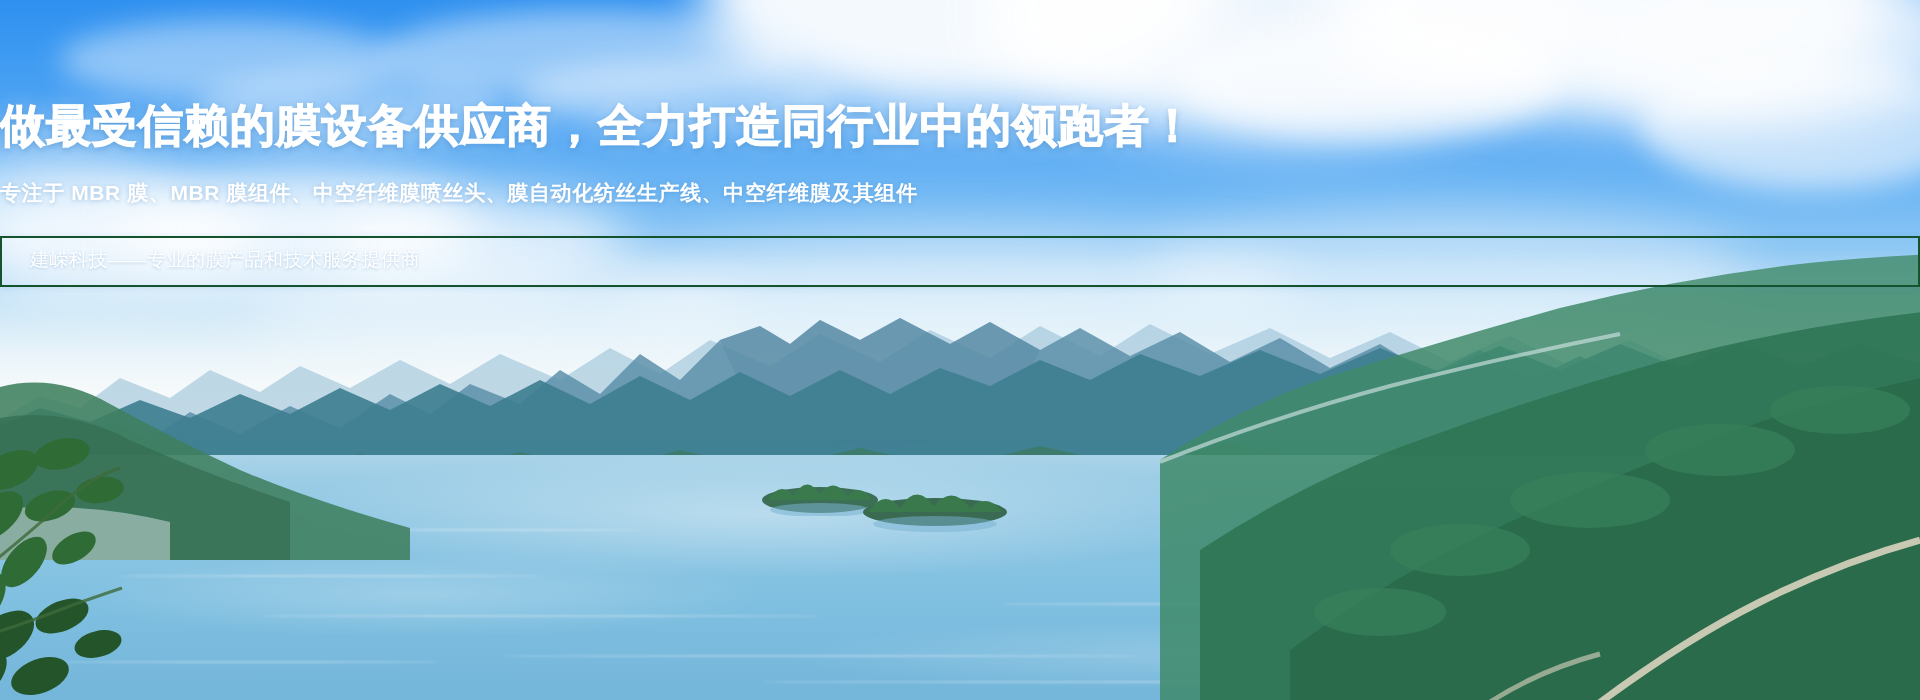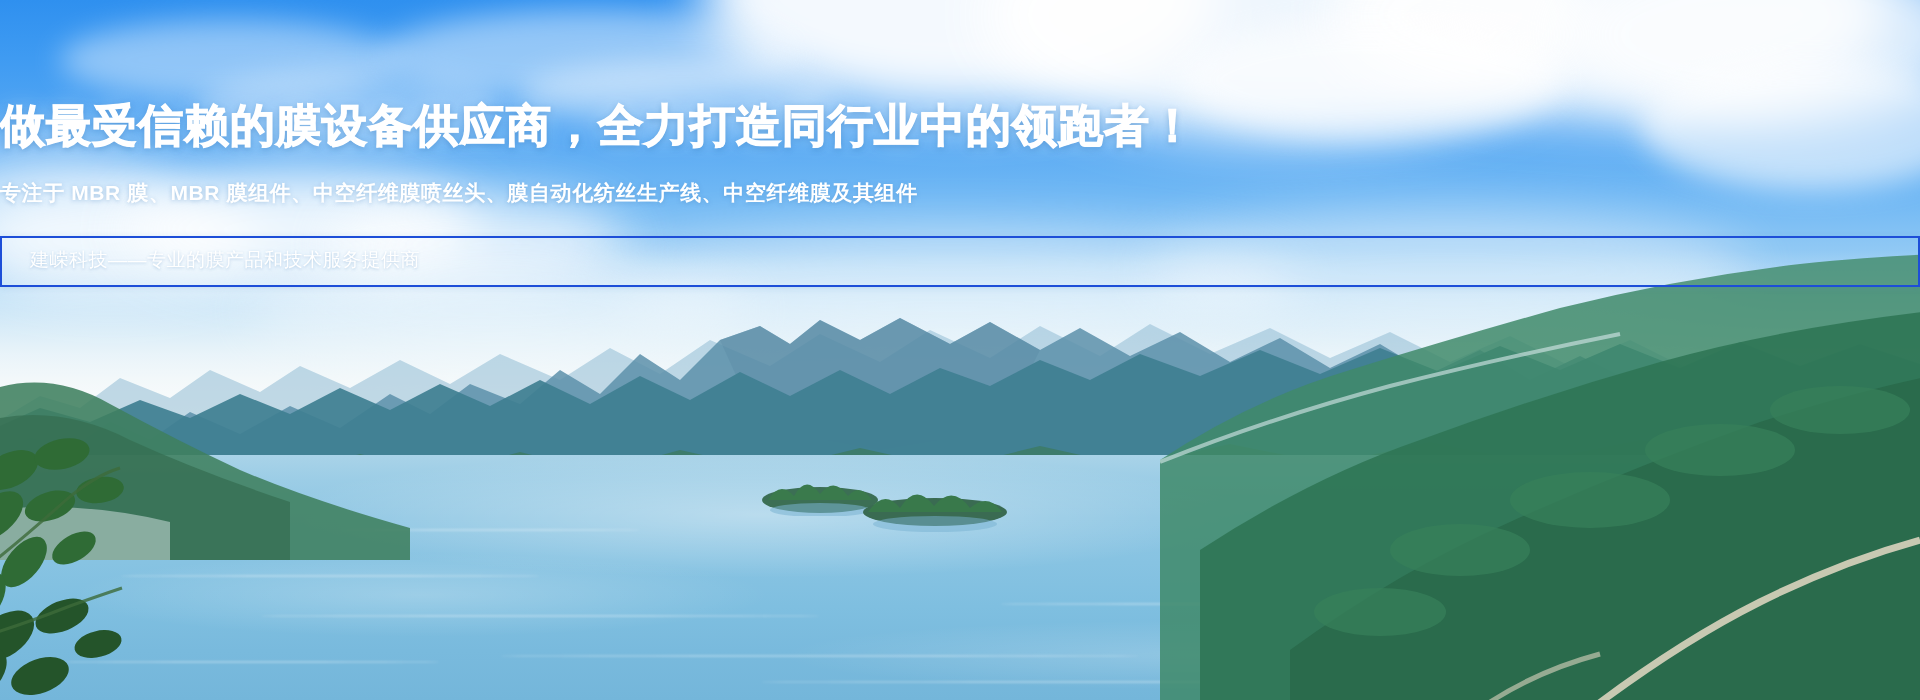--- a/index.html
+++ b/index.html
@@ -178,21 +178,21 @@
     line-height: 1.4;
     font-weight: 700;
     color: #ffffff;
     letter-spacing: .6px;
     white-space: nowrap;
     text-shadow: 0 1px 4px rgba(60,120,180,.35);
   }
 
   .tagline-box {
     margin-top: 29px;
-    border: 2px solid #1d4ed8;
+    border: 2px solid #14532d;
     padding: 11px 28px 13px;
     font-size: 19px;
     line-height: 1.2;
     color: #ffffff;
     letter-spacing: .5px;
     white-space: nowrap;
     background: rgba(255,255,255,.04);
     text-shadow: 0 1px 3px rgba(60,120,180,.30);
     box-shadow: 0 1px 6px rgba(80,140,190,.18);
   }

